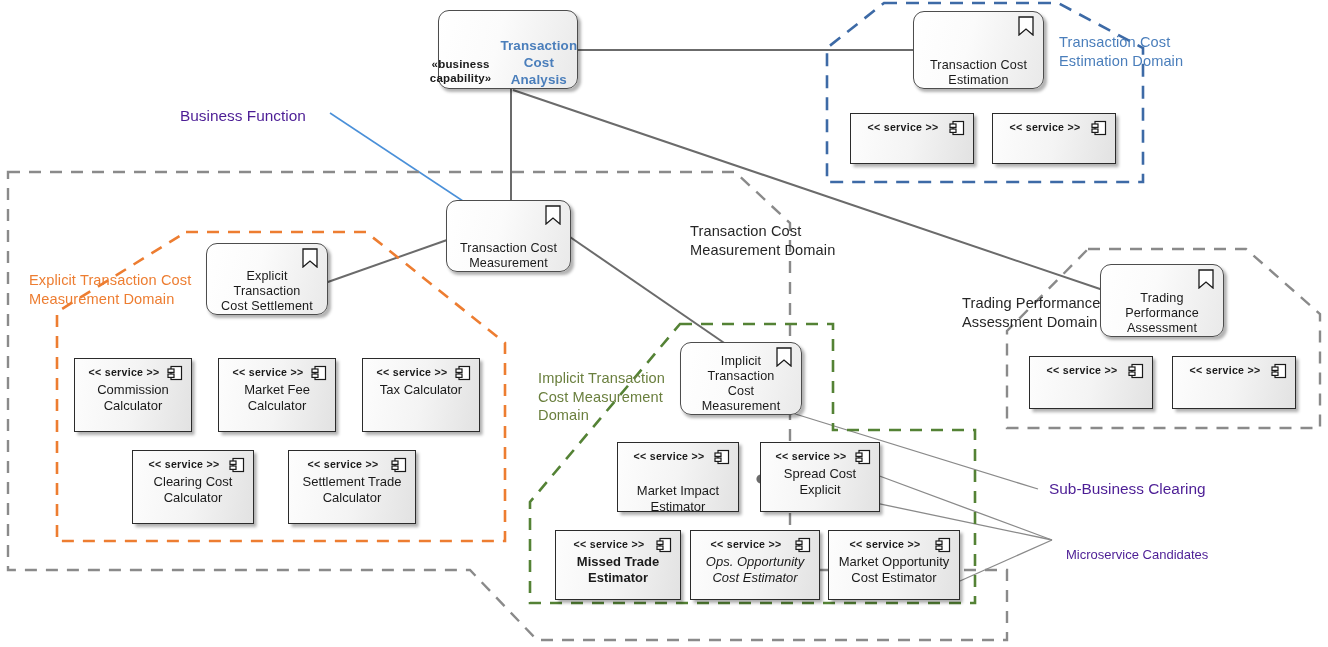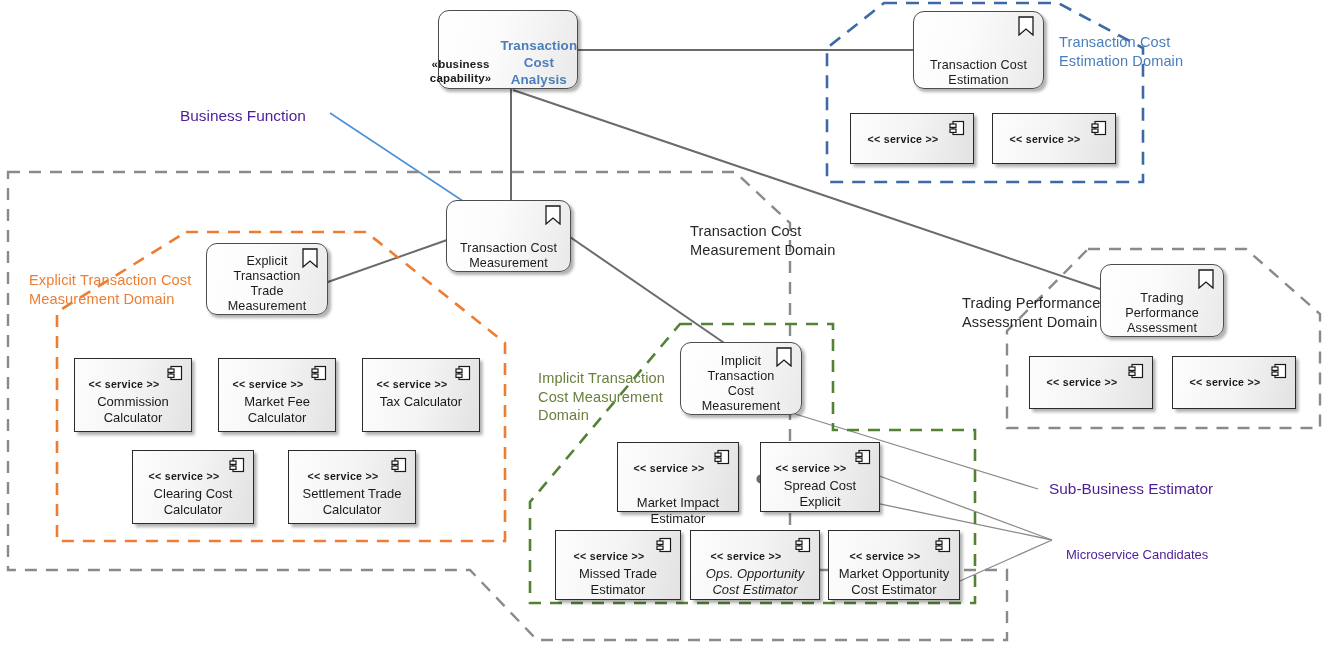--- a/index.html
+++ b/index.html
@@ -38,21 +38,21 @@
   .bookmark{position:absolute;right:9px;top:4px;width:16px;height:20px;}
 
   
   .svc{
     position:absolute;z-index:5;
     border:1.4px solid #2b2b2b;
     background:linear-gradient(100deg,#fdfdfd 0%,#f4f4f4 50%,#e2e2e2 100%);
     box-shadow:2.5px 3px 3px rgba(0,0,0,0.32);
     box-sizing:border-box;
     display:flex;flex-direction:column;align-items:center;justify-content:flex-start;
-    text-align:center;padding-top:19px;
+    text-align:center;padding-top:7px;
   }
   .svc .stype{
     font-size:10.6px;font-weight:bold;color:#1a1a1a;letter-spacing:0.3px;
     line-height:13px;margin-right:18px;
   }
   .svc .sname{
     font-size:13px;line-height:16px;color:#1a1a1a;margin-top:3px;padding:0 5px;
   }
   .compicon{position:absolute;right:8px;top:6px;width:16px;height:16px;}
 
@@ -146,21 +146,21 @@
     </svg>
     <div class="nname" style="white-space: pre-line;">Transaction Cost
 Measurement</div>
   </div>
 
   <div class="node" style="left:206px;top:243px;width:122px;height:72px;">
     <svg class="bookmark" viewBox="0 0 16 20">
       <path d="M1 1 H15 V19 L8 13 L1 19 Z" fill="#ffffff" stroke="#1a1a1a" stroke-width="1.3"></path>
     </svg>
     <div class="nname" style="white-space: pre-line;">Explicit Transaction
-Trade Measurement</div>
+Cost Settlement</div>
   </div>
 
   <div class="node" style="left:680px;top:342px;width:122px;height:73px;">
     <svg class="bookmark" viewBox="0 0 16 20">
       <path d="M1 1 H15 V19 L8 13 L1 19 Z" fill="#ffffff" stroke="#1a1a1a" stroke-width="1.3"></path>
     </svg>
     <div class="nname" style="white-space: pre-line;">Implicit Transaction
 Cost Measurement</div>
   </div>
 
@@ -267,21 +267,21 @@
 Explicit</div>
   </div>
 
   <div class="svc" style="left:555px;top:530px;width:126px;height:70px;">
     <div class="stype">&lt;&lt; service &gt;&gt;</div>
     <svg class="compicon" viewBox="0 0 16 16">
       <rect x="4" y="1.5" width="10.5" height="13" fill="#fff" stroke="#1a1a1a" stroke-width="1.2"></rect>
       <rect x="1" y="4" width="6" height="3.4" fill="#fff" stroke="#1a1a1a" stroke-width="1.2"></rect>
       <rect x="1" y="9" width="6" height="3.4" fill="#fff" stroke="#1a1a1a" stroke-width="1.2"></rect>
     </svg>
-    <div class="sname" style="white-space: pre-line;">Missed Trade
+    <div class="sname" style="white-space: pre-line; font-weight: bold;">Missed Trade
 Estimator</div>
   </div>
 
   <div class="svc" style="left:690px;top:530px;width:130px;height:70px;">
     <div class="stype">&lt;&lt; service &gt;&gt;</div>
     <svg class="compicon" viewBox="0 0 16 16">
       <rect x="4" y="1.5" width="10.5" height="13" fill="#fff" stroke="#1a1a1a" stroke-width="1.2"></rect>
       <rect x="1" y="4" width="6" height="3.4" fill="#fff" stroke="#1a1a1a" stroke-width="1.2"></rect>
       <rect x="1" y="9" width="6" height="3.4" fill="#fff" stroke="#1a1a1a" stroke-width="1.2"></rect>
     </svg>
@@ -331,17 +331,17 @@
 
   <div class="dlabel green" style="left: 538px; top: 369px; white-space: pre-line;">Implicit Transaction
 Cost Measurement
 Domain</div>
 
   <div class="dlabel dark" style="left: 962px; top: 294px; white-space: pre-line;">Trading Performance
 Assessment Domain</div>
 
   <div class="anno" style="left:180px;top:106px;">Business Function</div>
 
-  <div class="anno" style="left:1049px;top:479px;">Sub-Business Estimator</div>
+  <div class="anno" style="left:1049px;top:479px;">Sub-Business Clearing</div>
 
   <div class="anno" style="left:1066px;top:545px;font-size:13px;">Microservice Candidates</div>
 
 </div>
 
 </body></html>

